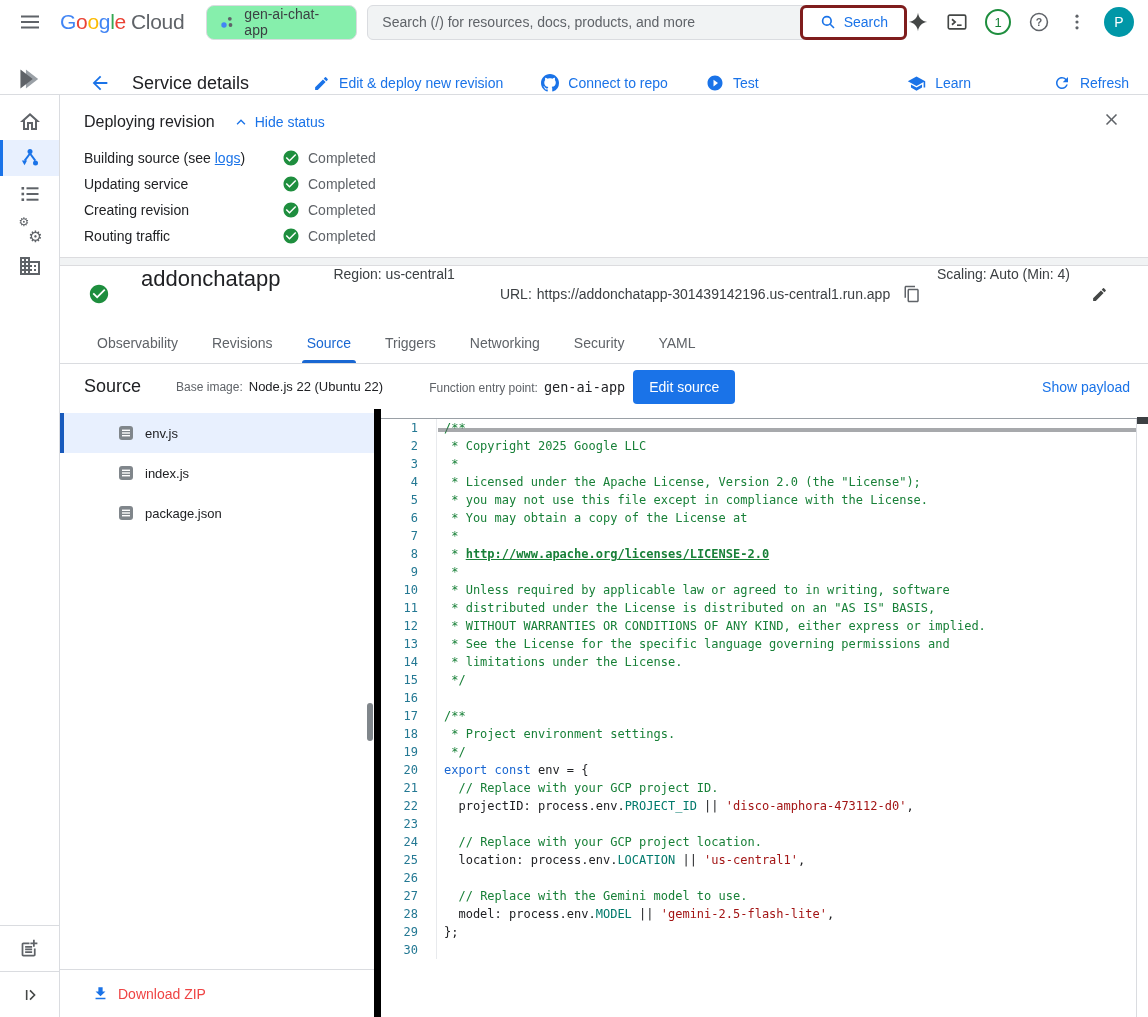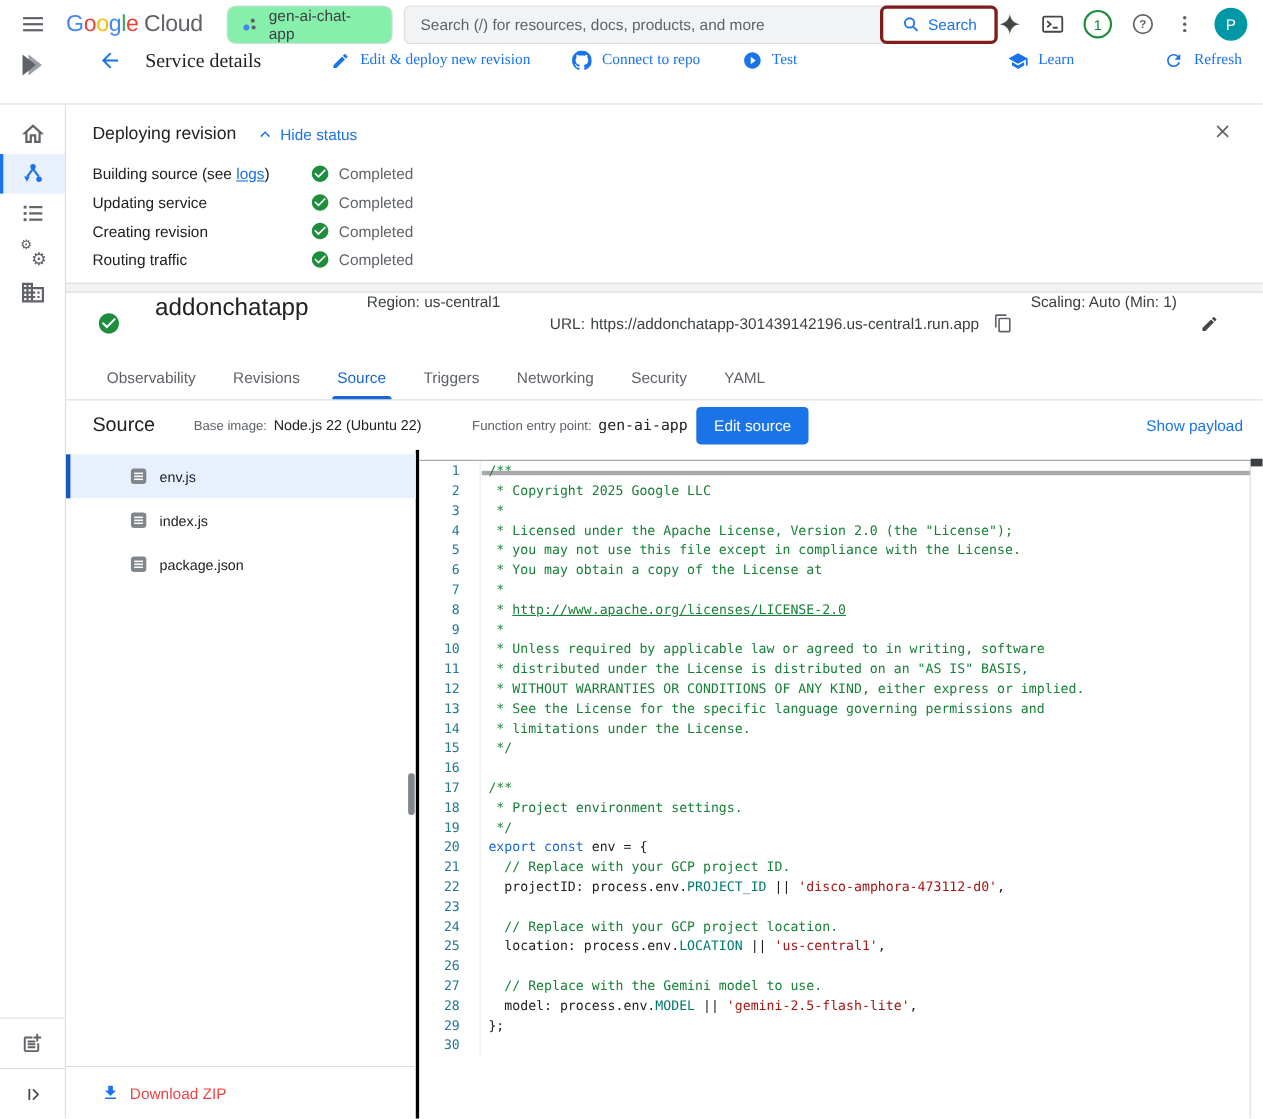--- a/index.html
+++ b/index.html
@@ -27,21 +27,21 @@
   .search-btn { height:35px; margin:-1px -1px -1px 0; padding:0 16px; background:#fff; border:3px solid #7f1d1d;
     border-radius:6px; display:flex; align-items:center; gap:7px; cursor:pointer; }
   .search-btn span.txt { color:#1a73e8; font-size:14px; font-weight:500; }
   .top-icons { margin-left:auto; display:flex; align-items:center; gap:17px; }
   .shell-badge { width:26px; height:26px; border:2px solid #1e8e3e; border-radius:50%;
     display:flex; align-items:center; justify-content:center; color:#188038; font-size:13px; font-weight:500; cursor:pointer; }
   .avatar { width:30px; height:30px; border-radius:50%; background:#0097a7; color:#fff;
     display:flex; align-items:center; justify-content:center; font-size:14px; font-weight:500; cursor:pointer; }
 
   
-  .subheader { height:51px; display:flex; align-items:flex-start; border-bottom:1px solid #dadce0;font-family:Liberation Serif, serif; }
+  .subheader { height:51px; display:flex; align-items:flex-end; border-bottom:1px solid #dadce0; }
   .subheader .logo-cell { width:60px; display:flex; align-items:center; justify-content:center; }
   .subheader-main { flex:1; display:flex; align-items:center; padding:0 19px 0 29px; }
   .page-title { font-size:18px; color:#202124; margin-left:21px; }
   .hdr-action { display:flex; align-items:center; gap:9px; color:#1a73e8; font-size:14px; font-weight:500; cursor:pointer; }
   .hdr-action.first { margin-left:64px; }
   .hdr-action + .hdr-action { margin-left:38px; }
   .hdr-right { margin-left:auto; display:flex; align-items:center; gap:44px; }
 
   
   .body-row { display:flex; height:922px; }
@@ -100,41 +100,41 @@
   .meta .mval { font-size:13px; color:#202124; margin-left:6px; }
   .meta.base { margin-left:35px; }
   .meta.entry { margin-left:46px; }
   .meta .mono { font-family:"DejaVu Sans Mono", monospace; font-size:13.5px; }
   .edit-src-btn { margin-left:8px; height:34px; padding:0 16px; background:#1a73e8; color:#fff;
     border:none; border-radius:4px; font-size:14px; font-weight:500; font-family:"Liberation Sans",sans-serif; cursor:pointer; }
   .show-payload { margin-left:auto; color:#1a73e8; font-size:14px; font-weight:500; cursor:pointer; }
 
   
   .source-split { flex:1; display:flex; min-height:0; }
-  .file-panel { flex:0 0 321px; border-right:3px solid #000000; position:relative; }
+  .file-panel { flex:0 0 321px; border-right:7px solid #000000; position:relative; }
   .file-list { padding-top:4px; }
   .file-row { height:40px; display:flex; align-items:center; padding-left:54px; gap:11px;
     border-left:4px solid transparent; cursor:pointer; font-size:13px; color:#202124; }
   .file-row.selected { background:#e8f0fe; border-left-color:#185abc; }
   .fp-scroll { position:absolute; right:1px; top:294px; width:6px; height:38px; background:#80868b; border-radius:3px; }
   .download-bar { position:absolute; left:0; right:0; bottom:0; height:48px; border-top:1px solid #dadce0;
     display:flex; align-items:center; padding-left:32px; }
   .download-link { display:flex; align-items:center; gap:9px; color:#ef4444; font-size:14px; font-weight:500; cursor:pointer; }
 
   .editor { flex:1; position:relative; overflow:hidden; font-family:"DejaVu Sans Mono", monospace; font-size:12px; }
   .editor::before { content:""; position:absolute; left:0; right:0; top:9px; height:1px; background:#9aa0a6; }
   .hscroll { position:absolute; top:19px; left:57px; right:11px; height:4px; background:rgba(95,99,104,.55); }
   .vline { position:absolute; right:11px; top:10px; bottom:0; width:1px; background:#dadce0; }
   .vthumb { position:absolute; right:0; top:8px; width:11px; height:7px; background:#3c4043; }
   .code { padding-top:10px; }
   .cl-row { display:flex; height:18px; line-height:18px; }
   .cl-num { flex:0 0 56px; text-align:right; padding-right:18px; color:#237893; border-right:1px solid #e8eaed; }
   .cl-code { white-space:pre; padding-left:7px; color:#202124; }
   .tok-c { color:#188038; }
-  .tok-cl { color:#188038; text-decoration:underline; }
+  .tok-cl { color:#188038; text-decoration:underline;font-weight:bold; }
   .tok-k { color:#1967d2; }
   .tok-p { color:#202124; }
   .tok-t { color:#00796b; }
   .tok-s { color:#a31515; }
 </style>
 </head>
 <body>
 
 <header class="topbar">
   <div class="hamburger">
@@ -409,21 +409,21 @@
       <span class="svc-region">Region: us-central1</span>
       <span class="svc-url">
         <span class="lbl">URL:</span>
         <span>https://addonchatapp-301439142196.us-central1.run.app</span>
       </span>
       <span class="ic copy-btn">
         <svg width="18" height="18" viewBox="0 0 24 24" fill="#5f6368">
             <path d="M16 1H4c-1.1 0-2 .9-2 2v14h2V3h12V1zm3 4H8c-1.1 0-2 .9-2 2v14c0 1.1.9 2 2 2h11c1.1 0 2-.9 2-2V7c0-1.1-.9-2-2-2zm0 16H8V7h11v14z"></path>
           </svg>
       </span>
-      <span class="svc-scaling">Scaling: Auto (Min: 1)</span>
+      <span class="svc-scaling">Scaling: Auto (Min: 4)</span>
       <span class="ic scaling-edit">
         <svg width="17" height="17" viewBox="0 0 24 24" fill="#444746">
             <path d="M3 17.25V21h3.75L17.81 9.94l-3.75-3.75L3 17.25zM20.71 7.04c.39-.39.39-1.02 0-1.41l-2.34-2.34a.996.996 0 0 0-1.41 0l-1.83 1.83 3.75 3.75 1.83-1.83z"></path>
           </svg>
       </span>
     </section>
 
     <nav class="tabs" id="tabs">
         <div class="tab">Observability</div>
         <div class="tab">Revisions</div>

